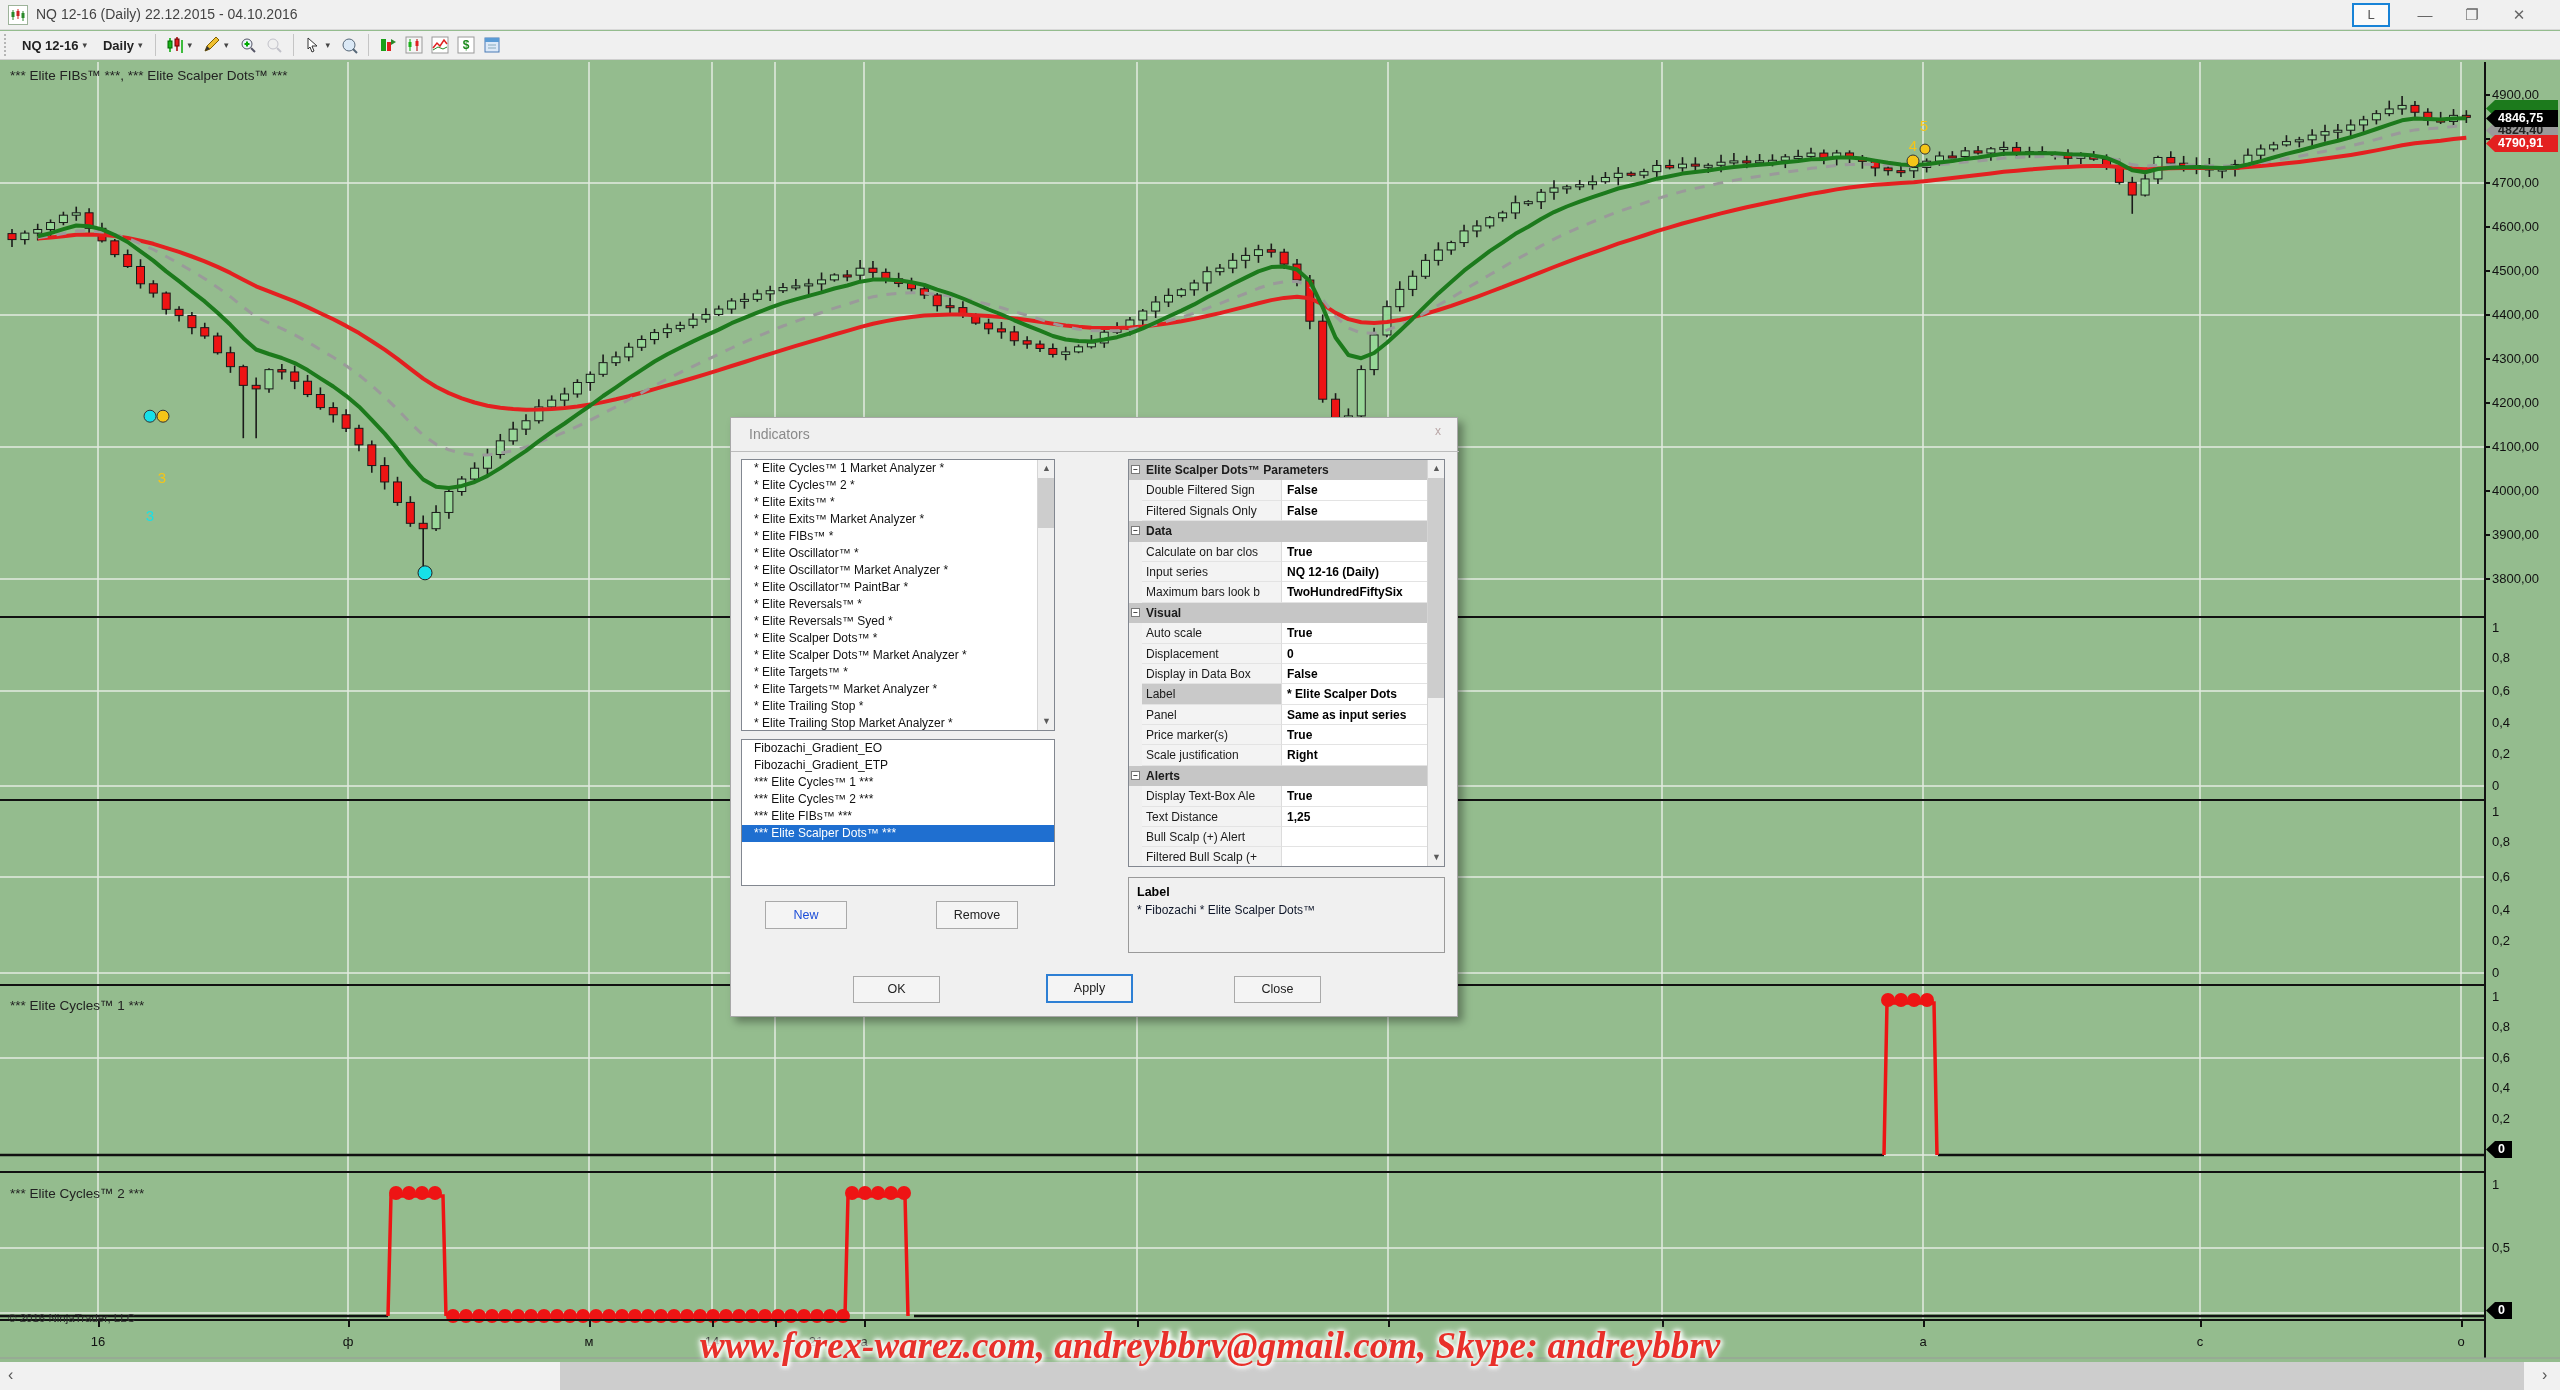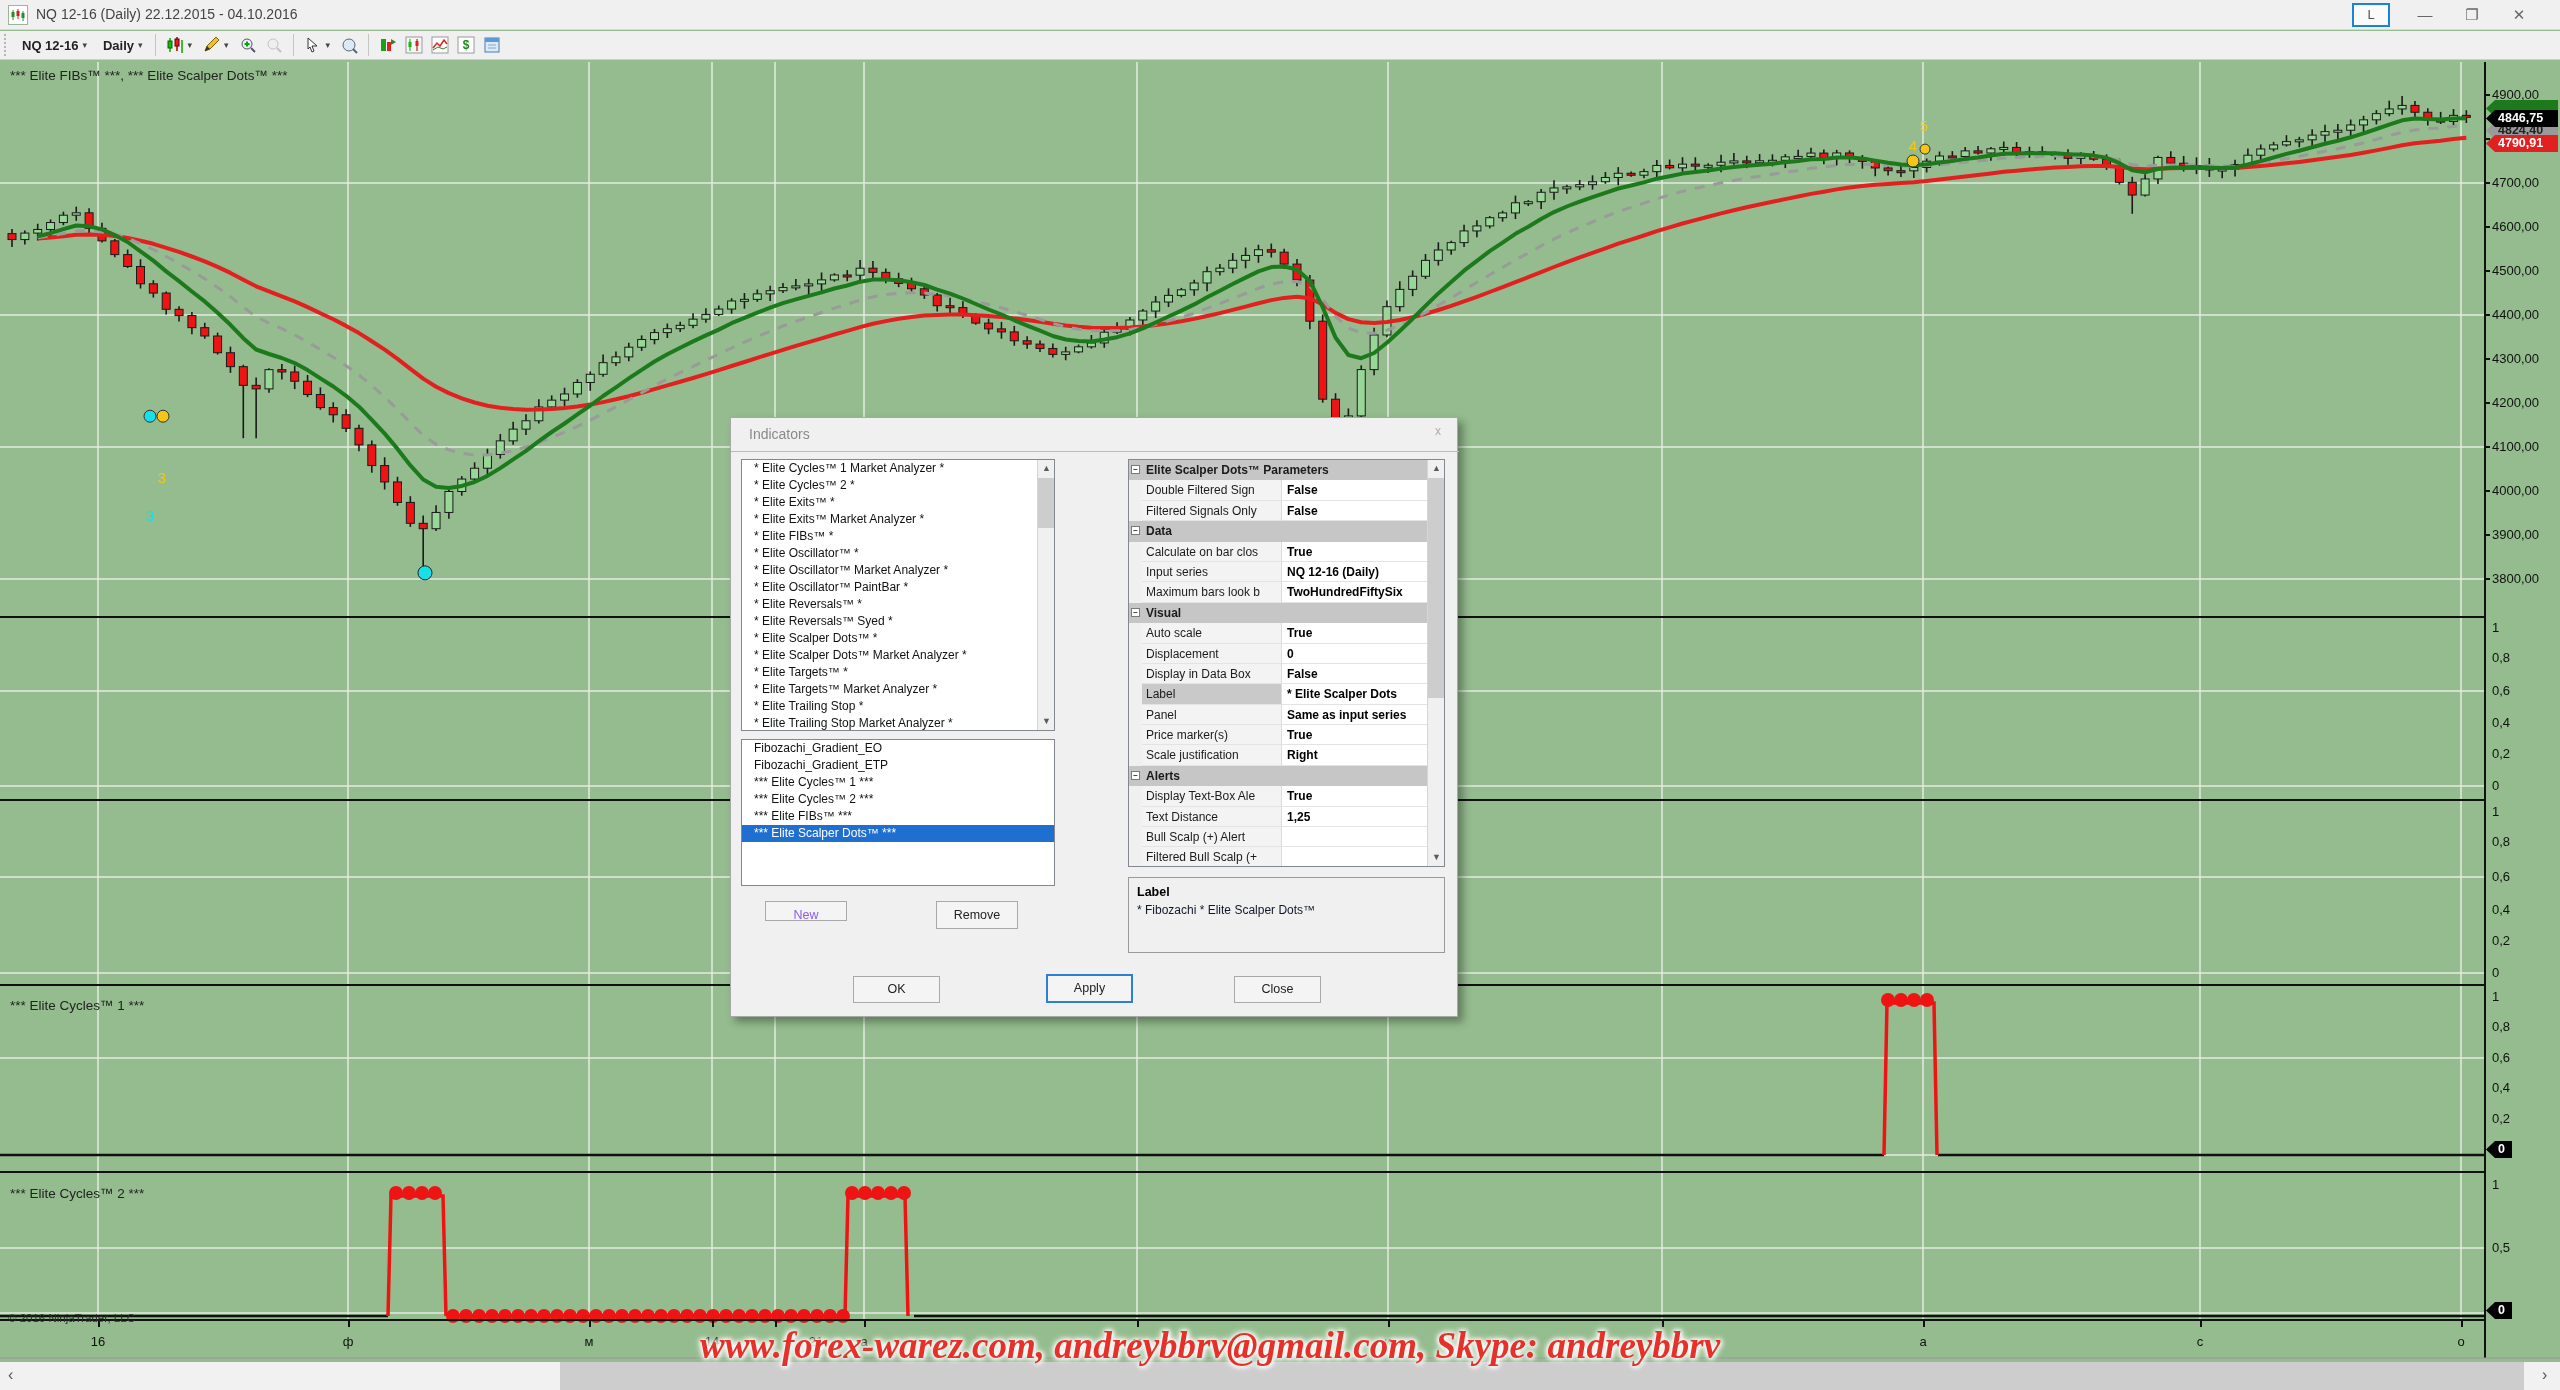--- a/index.html
+++ b/index.html
@@ -43,21 +43,21 @@
   #dlg-hr { left:0; top:33px; width:728px; height:1px; background:#bcbcbc; }
   .listbox { background:#fff; border:1px solid #828790; overflow:hidden; }
   #list-avail { left:10px; top:41px; width:314px; height:272px; }
   #list-applied { left:10px; top:321px; width:314px; height:147px; }
   .li { height:17px; line-height:17px; font-size:12px; color:#111; padding-left:12px; white-space:nowrap; }
   .li.sel { background:#1f6fd0; color:#fff; }
   .vscroll { position:absolute; right:0; top:0; width:17px; height:100%; background:#f0f0f0; border-left:1px solid #d5d5d5; }
   .vs-btn { position:absolute; left:0; width:17px; height:17px; background:#f0f0f0; color:#5a5a5a; font-size:9px; text-align:center; line-height:17px; }
   .vs-thumb { position:absolute; left:0; width:17px; background:#cdcdcd; }
   .dlg-btn { background:#f4f4f4; border:1px solid #a9a9a9; font-size:12.5px; color:#222; text-align:center; }
-  #btn-new { left:34px; top:483px; width:82px; height:20px; line-height:26px; color:#8b5cf6; }
+  #btn-new { left:34px; top:483px; width:82px; height:28px; line-height:26px; color:#1d4ed8; }
   #btn-remove { left:205px; top:483px; width:82px; height:28px; line-height:26px; }
   #btn-ok { left:122px; top:558px; width:87px; height:27px; line-height:25px; }
   #btn-apply { left:315px; top:556px; width:87px; height:29px; line-height:25px; border:2px solid #2d7fd4; }
   #btn-close { left:503px; top:558px; width:87px; height:27px; line-height:25px; }
 
   #propgrid { left:397px; top:41px; width:317px; height:408px; background:#fff; border:1px solid #828790; overflow:hidden; }
   .pg-row { display:flex; height:20.4px; font-size:12px; }
   .pg-gutter { width:13px; background:#f0f0f0; flex:none; position:relative; }
   .pg-exp { position:absolute; left:2px; top:5px; width:9px; height:9px; border:1px solid #7a7a7a; background:#fff; font-size:8px; line-height:7px; text-align:center; color:#333; }
   .pg-row.grp { background:#c6c6c6; font-weight:bold; color:#111; }

